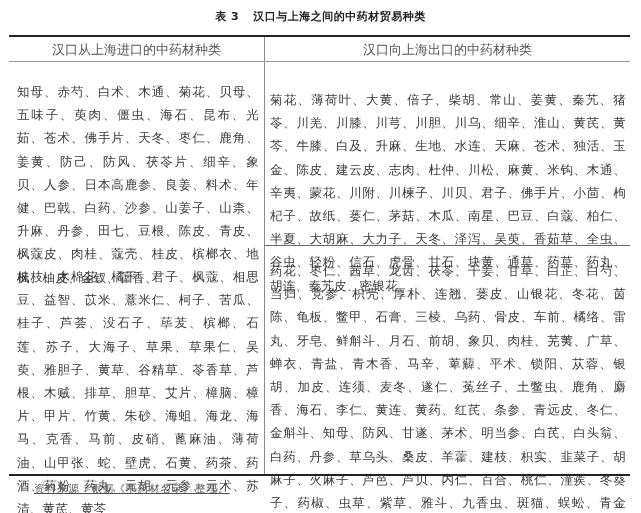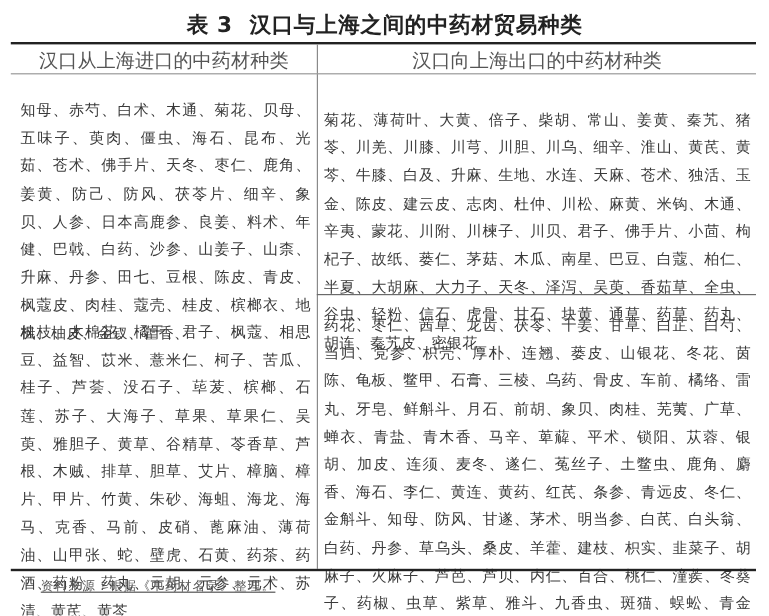--- a/index.html
+++ b/index.html
@@ -1,27 +1,27 @@
 <!DOCTYPE html>
 <html><head>
 <meta charset="utf-8">
 <style>
   html, body { margin:0; padding:0; background:#ffffff; }
   body { width:641px; height:513px; position:relative; overflow:hidden;
          font-family:"DejaVu Serif","Liberation Serif",serif; color:#3a3a3a; }
   .caption { position:absolute; top:9px; left:0; width:641px; text-align:center;
              font-family:"DejaVu Sans","Liberation Sans",sans-serif; font-weight:bold;
-             font-size:18px; color:#222; letter-spacing:0.5px; }
+             font-size:11px; color:#222; letter-spacing:0.5px; }
   .caption .num { margin-right:14px; }
   .rule-top { position:absolute; left:9px; width:621px; top:35px; height:2px; background:#222; }
   .rule-head { position:absolute; left:9px; width:621px; top:61px; height:1px; background:#9a9a9a; }
   .rule-mid { position:absolute; left:264px; width:366px; top:245px; height:1px; background:#6a6a6a; }
   .rule-bottom { position:absolute; left:9px; width:621px; top:474px; height:2px; background:#222; }
   .vdiv { position:absolute; left:264px; top:37px; width:1px; height:437px; background:#8a8a8a; }
-  .head { position:absolute; top:41px; height:18px; text-align:center; font-size:16px; color:#555; }
+  .head { position:absolute; top:41px; height:18px; text-align:center; font-size:13px; color:#555; }
   .head.left { left:9px; width:255px; }
   .head.right { left:265px; width:365px;text-align:center; }
   .cell { position:absolute; font-size:12.5px; line-height:23.2px; color:#3a3a3a;
           text-align:justify; letter-spacing:0.3px; word-break:break-all; }
   .cell.l1 { left:17px; width:242px; top:80px; }
   .cell.r1 { left:270px; width:356px; top:88px; }
   .cell.l2 { left:17px; width:242px; top:265px; }
   .cell.r2 { left:270px; width:356px; top:259px; }
   .source { position:absolute; left:34px; top:482px; font-size:10.5px; color:#555; letter-spacing:1px;text-decoration:underline; }
 </style>

